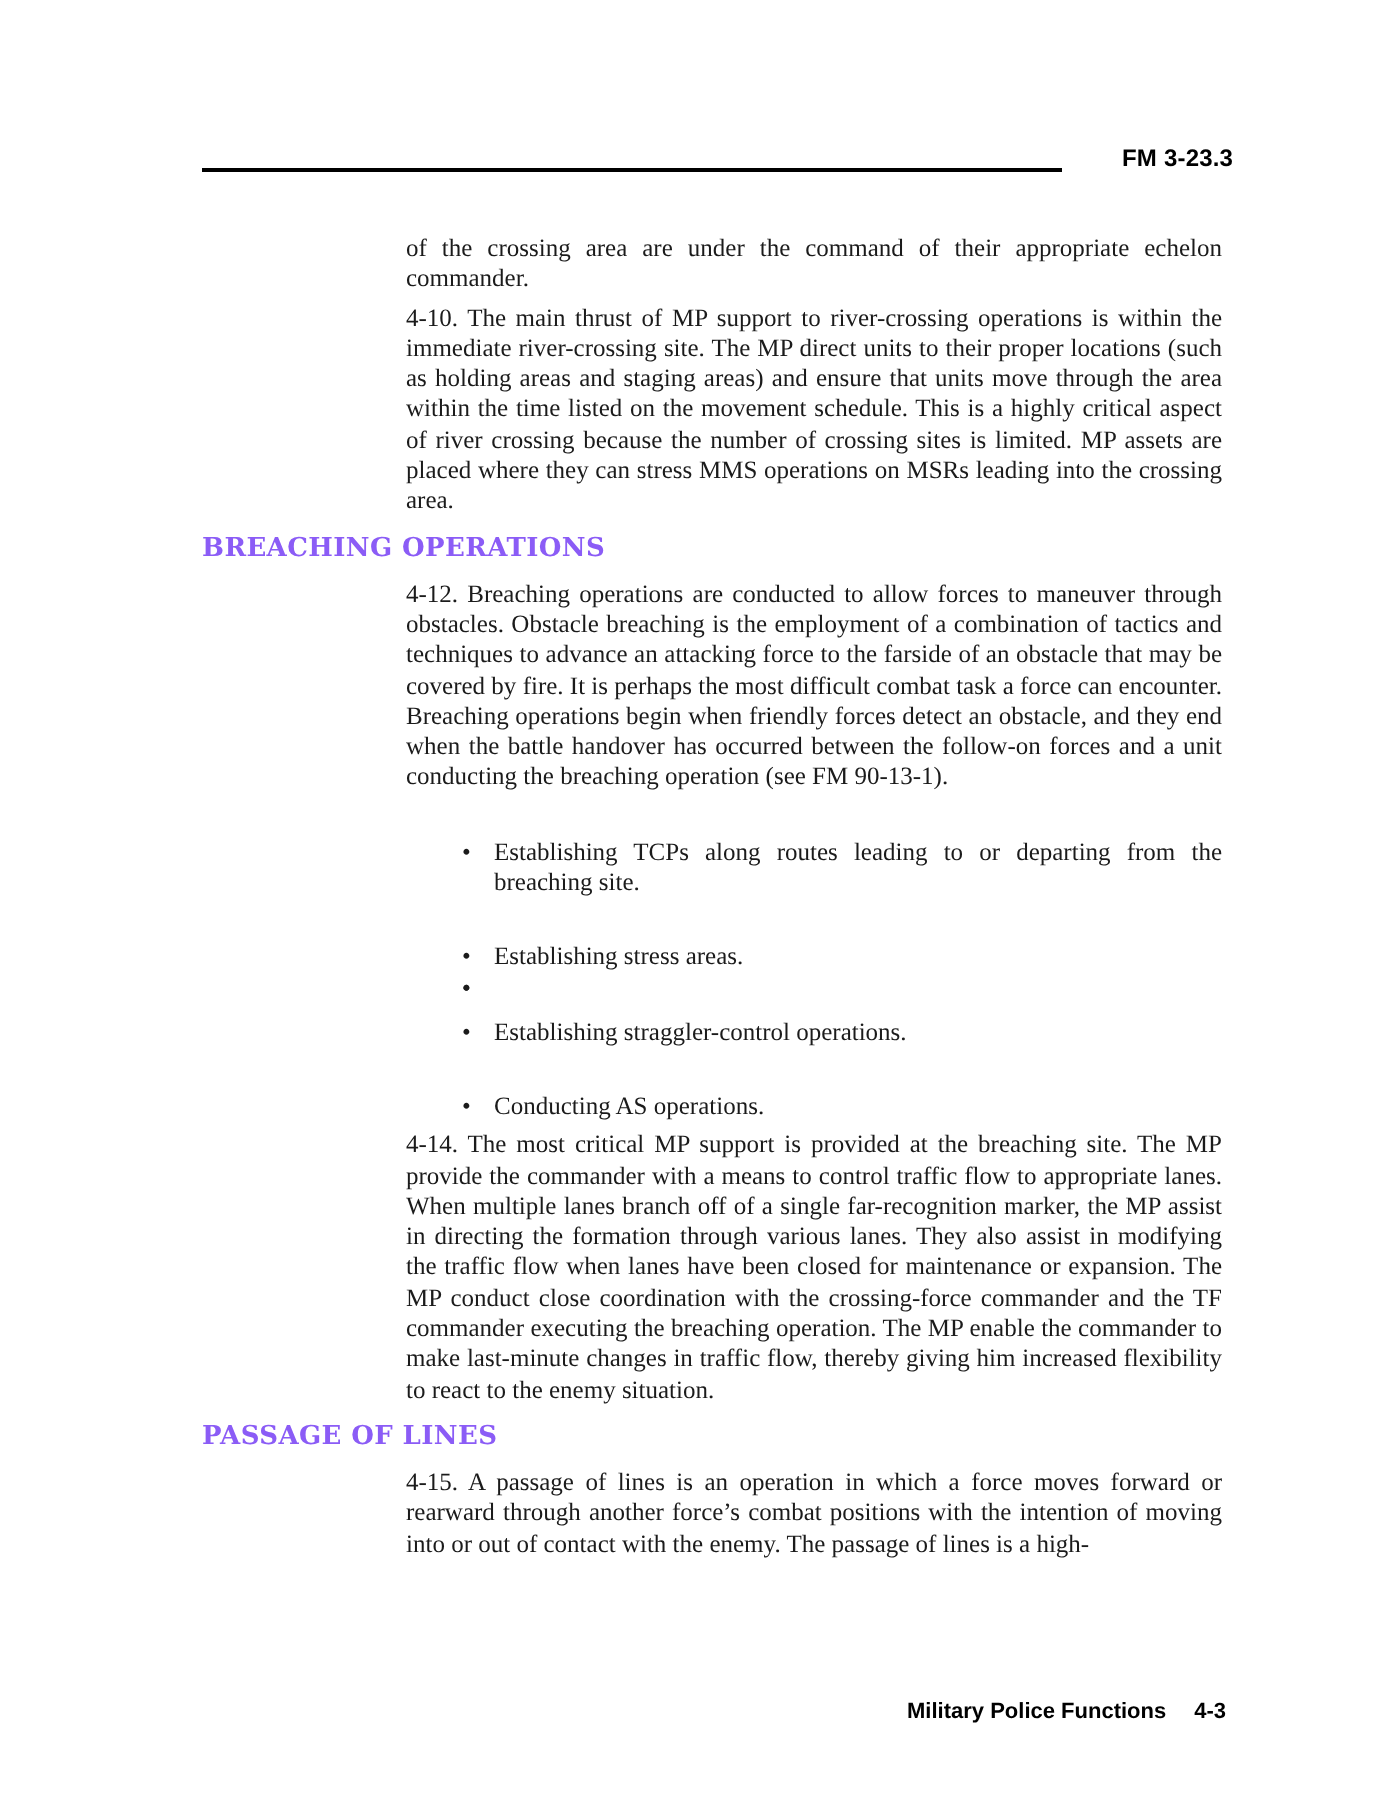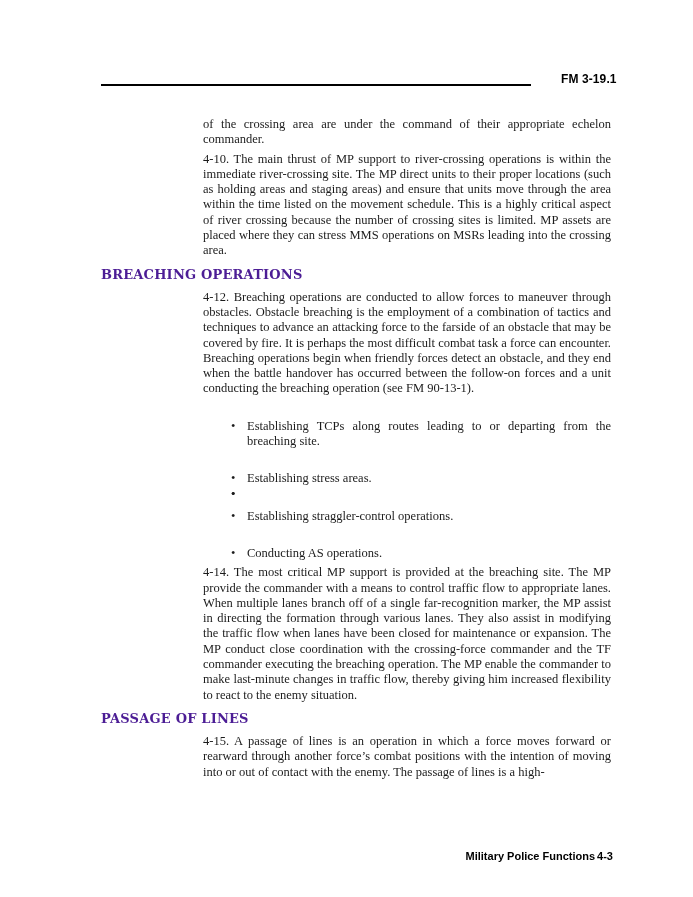--- a/index.html
+++ b/index.html
@@ -46,21 +46,21 @@
     font-size: 12.5px;
     line-height: 15.3px;
     text-align: justify;
   }
   h2.section {
     margin: 8px 0 8px 0;
     font-family: "DejaVu Serif", serif;
     font-weight: bold;
     font-size: 13px;
     letter-spacing: 0.2px;
-    color: #4c1d95;
+    color: #8b5cf6;
   }
   ul.bullets {
     list-style: none;
     margin: 0 0 4px 102px;
     width: 408px;
   }
   ul.bullets li {
     position: relative;
     padding-left: 44px;
     font-size: 12.5px;
@@ -80,29 +80,29 @@
   .footer {
     position: absolute;
     top: 850px;
     right: 80px;
     font-family: "Liberation Sans", sans-serif;
     font-weight: bold;
     font-size: 11px;
     color: #000000;
     white-space: nowrap;
   }
-  .footer .pagenum { margin-left: 2px; }
+  .footer .pagenum { margin-left: 14px; }
 </style>
 </head>
 <body>
 
 <div class="page">
 
   <div class="header-rule"></div>
-  <div class="header-id">FM 3-19.1</div>
+  <div class="header-id">FM 3-23.3</div>
 
   <div class="content">
 
     <p class="body">of the crossing area are under the command of their appropriate echelon commander.</p>
 
     <p class="body">4-10. The main thrust of MP support to river-crossing operations is within the immediate river-crossing site. The MP direct units to their proper locations (such as holding areas and staging areas) and ensure that units move through the area within the time listed on the movement schedule. This is a highly critical aspect of river crossing because the number of crossing sites is limited. MP assets are placed where they can stress MMS operations on MSRs leading into the crossing area.</p>
 
 
     <h2 class="section">BREACHING OPERATIONS</h2>
 

